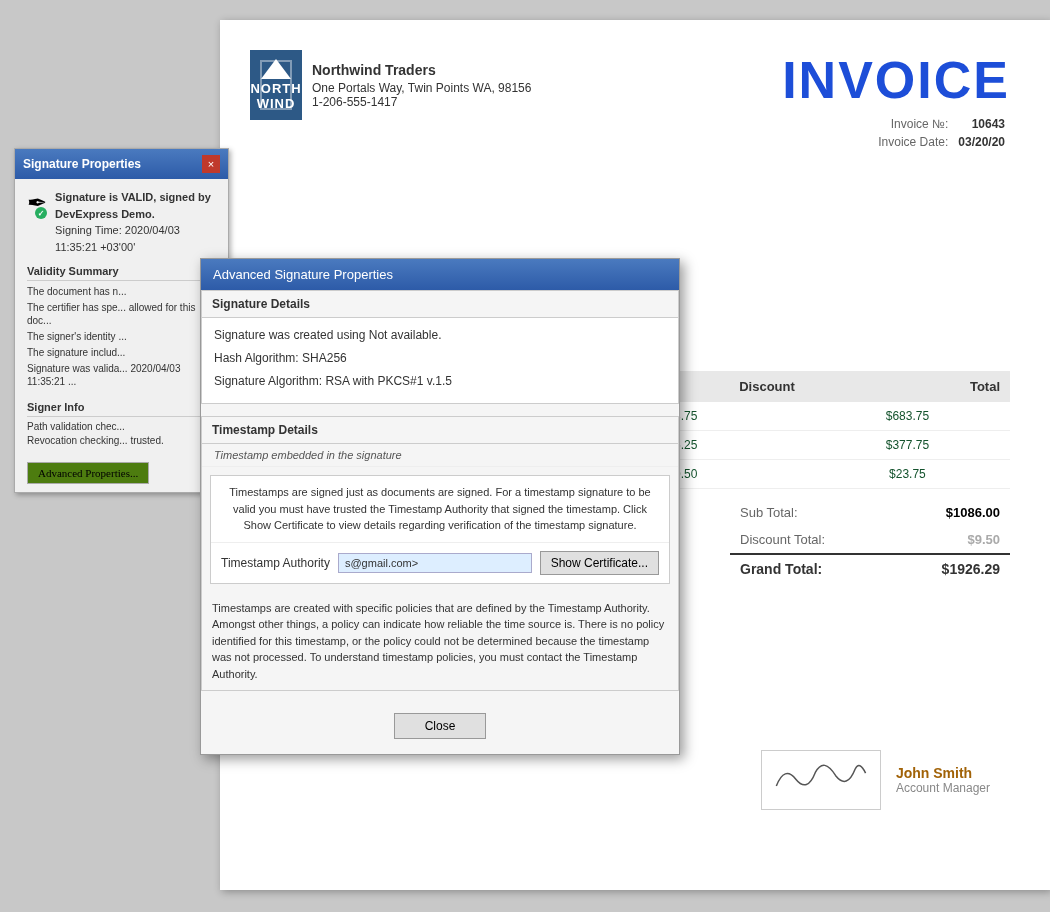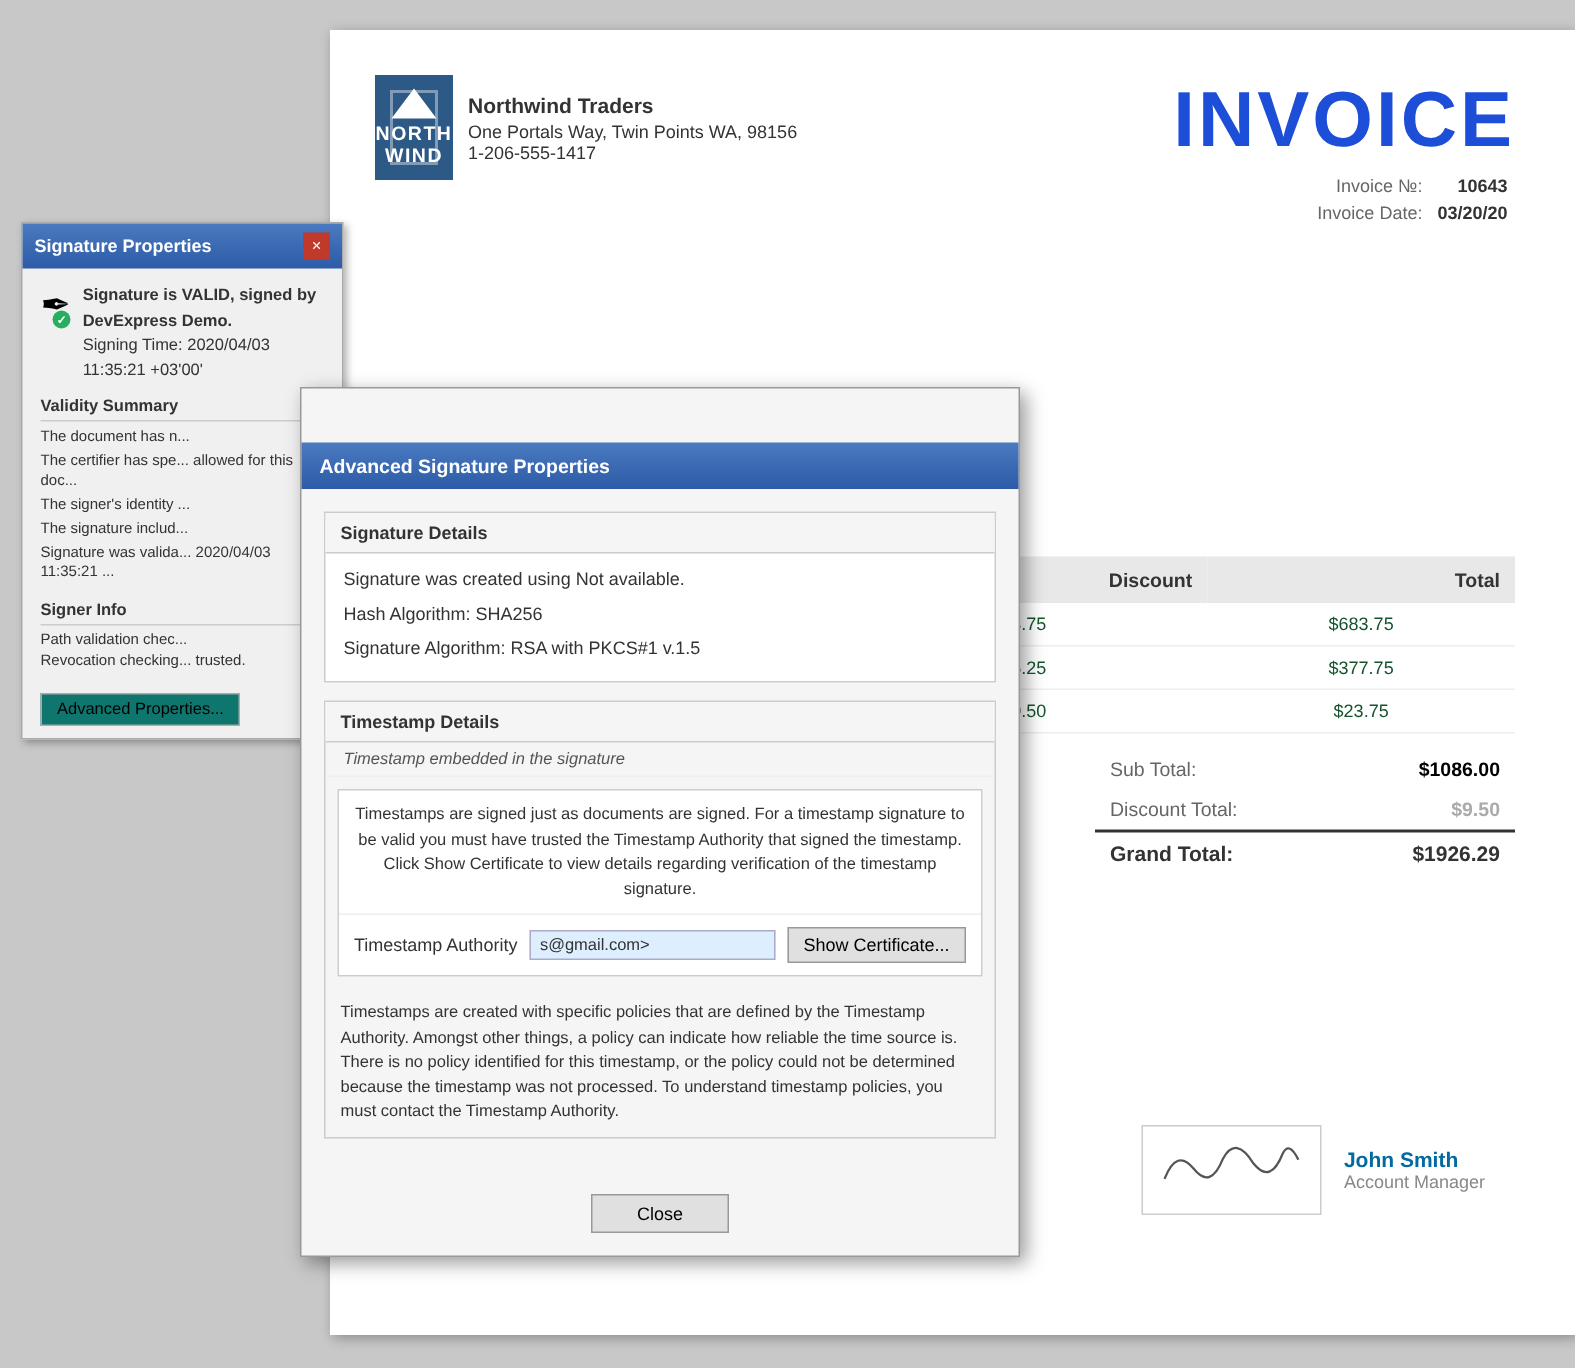--- a/index.html
+++ b/index.html
@@ -183,21 +183,21 @@
     .sig-image {
       font-family: cursive;
       font-size: 22px;
       color: #555;
       transform: rotate(-5deg);
     }
 
     .sig-name {
       font-size: 14px;
       font-weight: bold;
-      color: #0369a1;
+      color: #a16207;
     }
 
     .sig-title {
       font-size: 12px;
       color: #888;
     }
 
     
     .sig-props-dialog {
       position: absolute;
@@ -315,50 +315,49 @@
 
     .signer-item {
       font-size: 10px;
       color: #333;
       margin-bottom: 3px;
     }
 
     .advanced-btn {
       margin: 8px 12px;
       padding: 4px 10px;
-      background: #0f766e;
+      background: #4d7c0f;
       border: 1px solid #aaa;
       font-size: 11px;
       cursor: pointer;
+      font-family: Liberation Serif, serif;
     }
 
     
     .adv-sig-dialog {
       position: absolute;
       left: 200px;
       top: 258px;
       width: 480px;
       background: #f5f5f5;
       border: 1px solid #999;
       box-shadow: 4px 4px 12px rgba(0,0,0,0.4);
       z-index: 20;
       font-size: 12px;
     }
 
     .adv-dialog-title {
       background: linear-gradient(to bottom, #4a7abf, #2d5ba8);
       color: white;
       padding: 8px 12px;
       font-size: 13px;
-      font-weight: bold;
-      margin-top: 36px;
+      font-weight: normal;
     }
 
     .adv-dialog-content {
-      padding: 15px;
     }
 
     .section-group {
       border: 1px solid #ccc;
       margin-bottom: 12px;
       background: white;
     }
 
     .section-legend {
       font-size: 12px;

